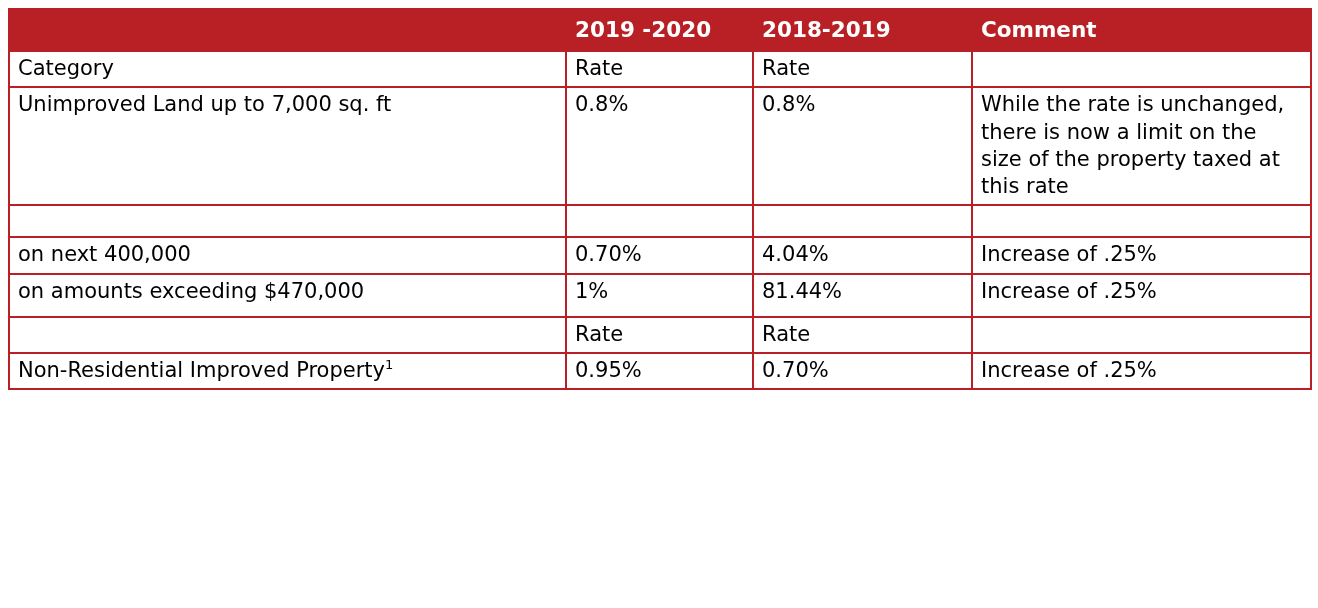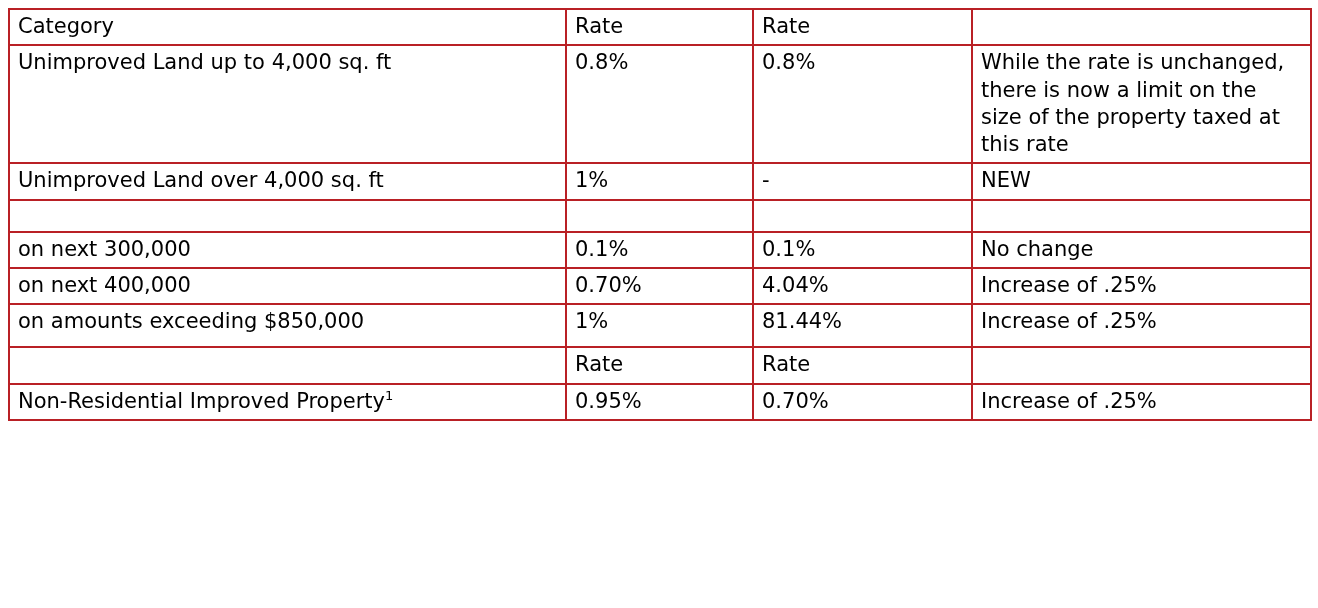--- a/index.html
+++ b/index.html
@@ -74,67 +74,61 @@
 
 <div class="sheet">
   <table class="rates">
     <colgroup>
       <col class="c-cat">
       <col class="c-r1">
       <col class="c-r2">
       <col class="c-com">
     </colgroup>
     <tbody>
+      <tr class="head-band">
+        <td class="blank"></td>
+        <td>2019 -2020</td>
+        <td>2018-2019</td>
+        <td>Comment</td>
+      </tr>
 
       <tr>
         <td class="b">Category</td>
         <td class="b">Rate</td>
         <td class="b">Rate</td>
         <td></td>
       </tr>
 
       <tr>
-        <td>Unimproved Land up to 4,000 sq. ft</td>
+        <td>Unimproved Land up to 7,000 sq. ft</td>
         <td>0.8%</td>
         <td>0.8%</td>
         <td class="j"><span class="justify-inner">While the rate is unchanged, there is now a limit on the size of the property taxed at this rate</span></td>
       </tr>
 
-      <tr>
-        <td>Unimproved Land over 4,000 sq. ft</td>
-        <td class="b">1%</td>
-        <td class="b">-</td>
-        <td class="b">NEW</td>
-      </tr>
 
       <tr class="blankpad">
         <td></td>
         <td></td>
         <td></td>
         <td></td>
       </tr>
 
 
 
-      <tr>
-        <td>on next 300,000</td>
-        <td>0.1%</td>
-        <td>0.1%</td>
-        <td>No change</td>
-      </tr>
 
       <tr>
         <td> on next 400,000</td>
         <td>0.70%</td>
         <td>4.04%</td>
         <td class="b">Increase of .25%</td>
       </tr>
 
       <tr>
-        <td class="tall-empty">on amounts exceeding $850,000</td>
+        <td class="tall-empty">on amounts exceeding $470,000</td>
         <td>1%</td>
         <td>81.44%</td>
         <td class="b">Increase of .25%</td>
       </tr>
 
       <tr>
         <td></td>
         <td class="b">Rate</td>
         <td class="b">Rate</td>
         <td></td>

